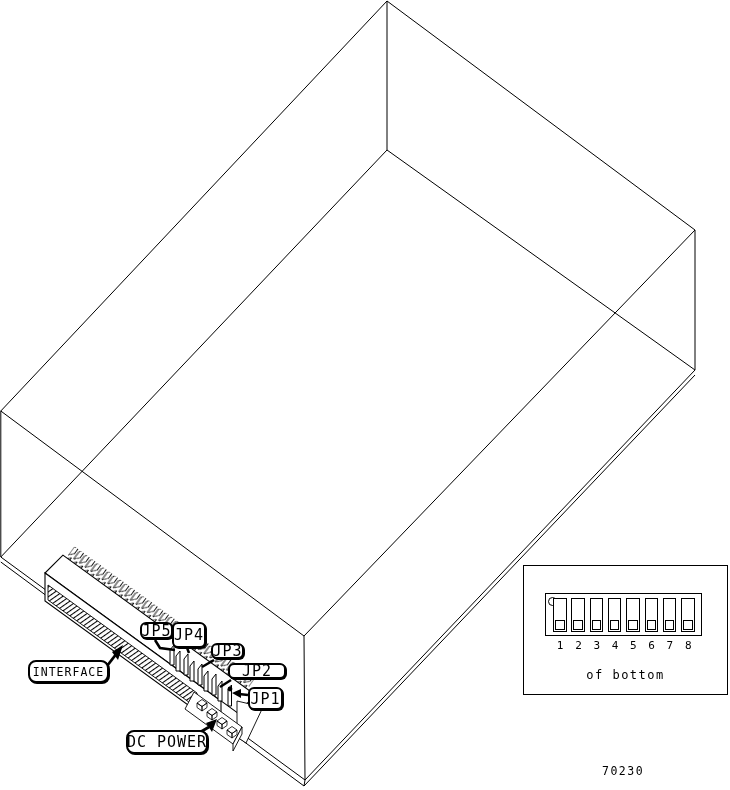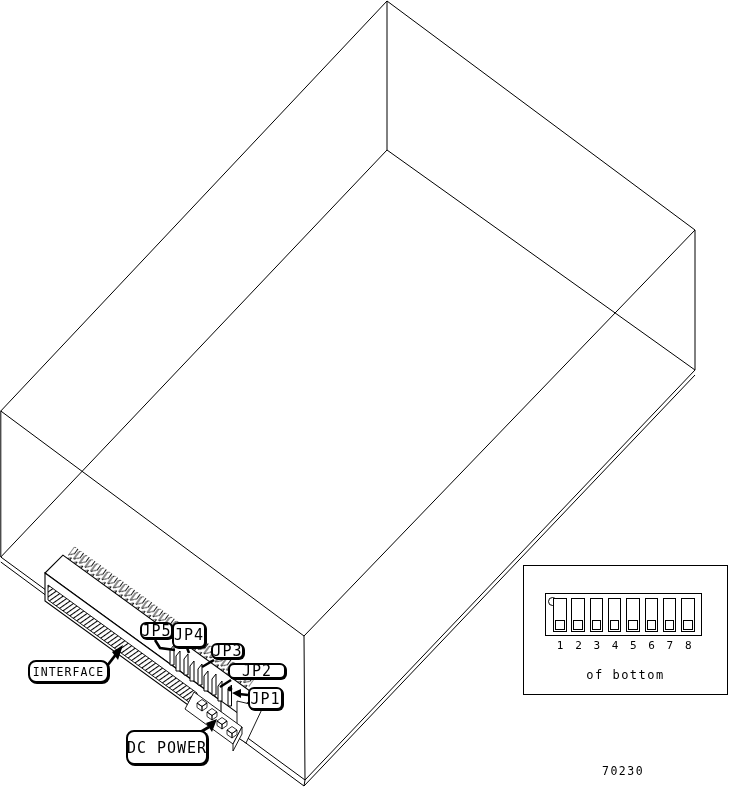--- a/index.html
+++ b/index.html
@@ -15,21 +15,21 @@
     box-shadow:1px 1px 0 #000;
   }
   .callout.round{border-radius:6px;}
   .callout.rect{border-radius:8px;}
   #interface-label{left:28px;top:660px;width:81px;height:23px;font-size:11.5px;}
   #jp5-label{left:140px;top:622px;width:33px;height:17px;}
   #jp4-label{left:172px;top:622px;width:34px;height:26px;}
   #jp3-label{left:211px;top:643px;width:33px;height:16px;}
   #jp2-label{left:228px;top:663px;width:58px;height:16px;}
   #jp1-label{left:248px;top:687px;width:35px;height:23px;}
-  #dcpower-label{left:126px;top:730px;width:82px;height:35px;}
+  #dcpower-label{left:126px;top:730px;width:82px;height:24px;}
 
   
   #detail-box{
     position:absolute;left:523px;top:565px;width:205px;height:130px;
     box-sizing:border-box;border:1.5px solid #000;background:#fff;z-index:4;
   }
   #detail-title{
     position:absolute;left:0;top:6px;width:100%;text-align:center;
     font-size:12px;letter-spacing:2px;
   }

